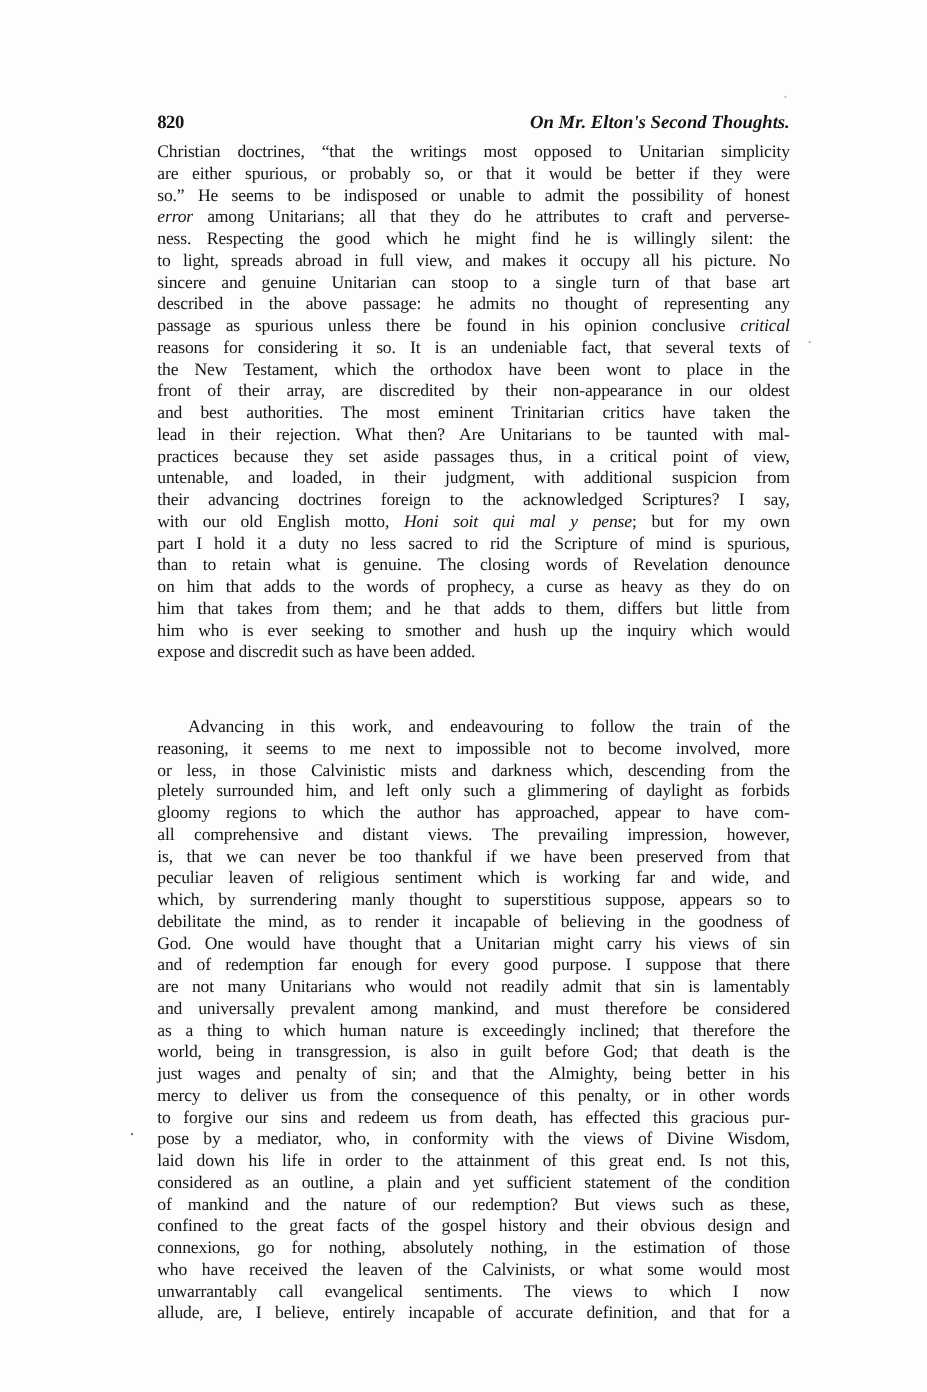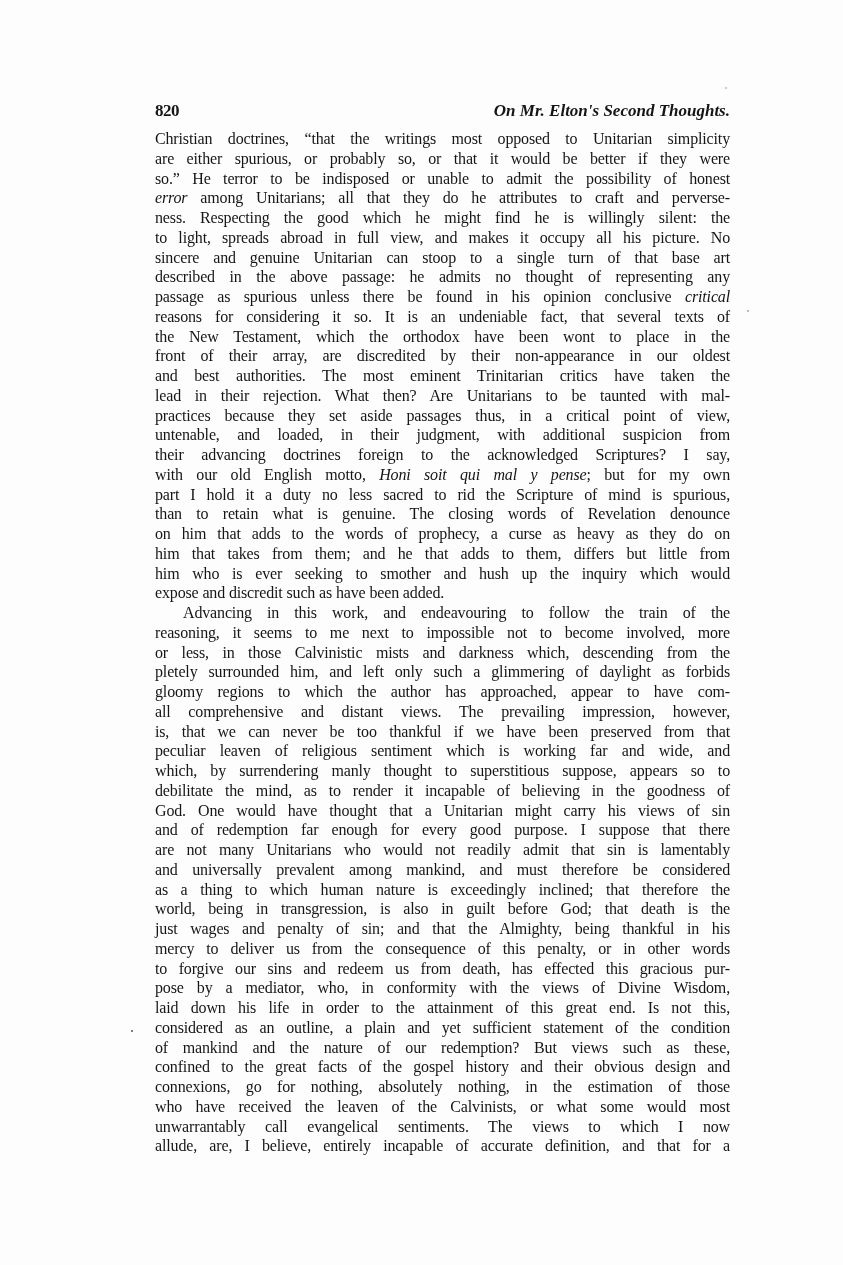--- a/index.html
+++ b/index.html
@@ -10,21 +10,21 @@
     body {
       width: 843px;
       height: 1265px;
       position: relative;
       overflow: hidden;
       font-family: "Liberation Serif", "DejaVu Serif", serif;
       color: #151515;
     }
     .page {
       position: absolute;
-      left: 12px; top: 0;
+      left: 0; top: 0;
       width: 745px; height: 1265px;
     }
     .running-head {
       position: absolute;
       top: 101px;
       left: 143px;
       width: 575px;
       height: 22px;
     }
     .page-number {
@@ -59,20 +59,21 @@
       white-space: nowrap;
       text-align: justify;
       text-align-last: justify;
       letter-spacing: -0.15px;
     }
     .line.last {
       text-align-last: left;
     }
     .line.indent {
       padding-left: 28px;
+      margin-top: 48px;
     }
     .line span.it { font-style: italic; }
     .speck {
       position: absolute;
       width: 2px; height: 2px;
       background: #555;
       border-radius: 1px;
     }
   </style>
 </head>
@@ -81,21 +82,21 @@
 <div class="page">
 
   <div class="running-head">
     <span class="page-number">820</span>
     <span class="running-title">On Mr. Elton's Second Thoughts.</span>
   </div>
 
   <div class="body-text" id="body-text">
       <div class="line">Christian doctrines, “that the writings most opposed to Unitarian simplicity</div>
       <div class="line">are either spurious, or probably so, or that it would be better if they were</div>
-      <div class="line">so.”  He terror to be indisposed or unable to admit the possibility of honest</div>
+      <div class="line">so.”  He seems to be indisposed or unable to admit the possibility of honest</div>
       <div class="line"><span></span><span class="it">error</span><span> among Unitarians; all that they do he attributes to craft and perverse-</span></div>
       <div class="line">ness.  Respecting the good which he might find he is willingly silent: the</div>
       <div class="line">to light, spreads abroad in full view, and makes it occupy all his picture.  No</div>
       <div class="line">sincere and genuine Unitarian can stoop to a single turn of that base art</div>
       <div class="line">described in the above passage: he admits no thought of representing any</div>
       <div class="line"><span>passage as spurious unless there be found in his opinion conclusive </span><span class="it">critical</span><span></span></div>
       <div class="line">reasons for considering it so.  It is an undeniable fact, that several texts of</div>
       <div class="line">the New Testament, which the orthodox have been wont to place in the</div>
       <div class="line">front of their array, are discredited by their non-appearance in our oldest</div>
       <div class="line">and best authorities.  The most eminent Trinitarian critics have taken the</div>
@@ -119,21 +120,21 @@
       <div class="line">is, that we can never be too thankful if we have been preserved from that</div>
       <div class="line">peculiar leaven of religious sentiment which is working far and wide, and</div>
       <div class="line">which, by surrendering manly thought to superstitious suppose, appears so to</div>
       <div class="line">debilitate the mind, as to render it incapable of believing in the goodness of</div>
       <div class="line">God.  One would have thought that a Unitarian might carry his views of sin</div>
       <div class="line">and of redemption far enough for every good purpose.  I suppose that there</div>
       <div class="line">are not many Unitarians who would not readily admit that sin is lamentably</div>
       <div class="line">and universally prevalent among mankind, and must therefore be considered</div>
       <div class="line">as a thing to which human nature is exceedingly inclined; that therefore the</div>
       <div class="line">world, being in transgression, is also in guilt before God; that death is the</div>
-      <div class="line">just wages and penalty of sin; and that the Almighty, being thankful in his</div>
+      <div class="line">just wages and penalty of sin; and that the Almighty, being better in his</div>
       <div class="line">mercy to deliver us from the consequence of this penalty, or in other words</div>
       <div class="line">to forgive our sins and redeem us from death, has effected this gracious pur-</div>
       <div class="line">pose by a mediator, who, in conformity with the views of Divine Wisdom,</div>
       <div class="line">laid down his life in order to the attainment of this great end.  Is not this,</div>
       <div class="line">considered as an outline, a plain and yet sufficient statement of the condition</div>
       <div class="line">of mankind and the nature of our redemption?  But views such as these,</div>
       <div class="line">confined to the great facts of the gospel history and their obvious design and</div>
       <div class="line">connexions, go for nothing, absolutely nothing, in the estimation of those</div>
       <div class="line">who have received the leaven of the Calvinists, or what some would most</div>
       <div class="line">unwarrantably call evangelical sentiments.  The views to which I now</div>

